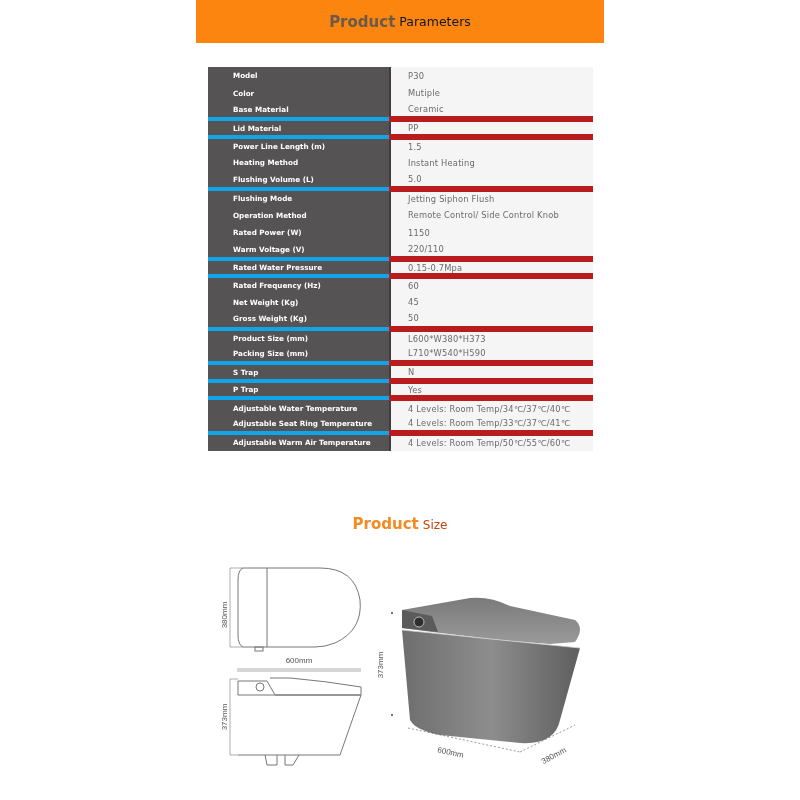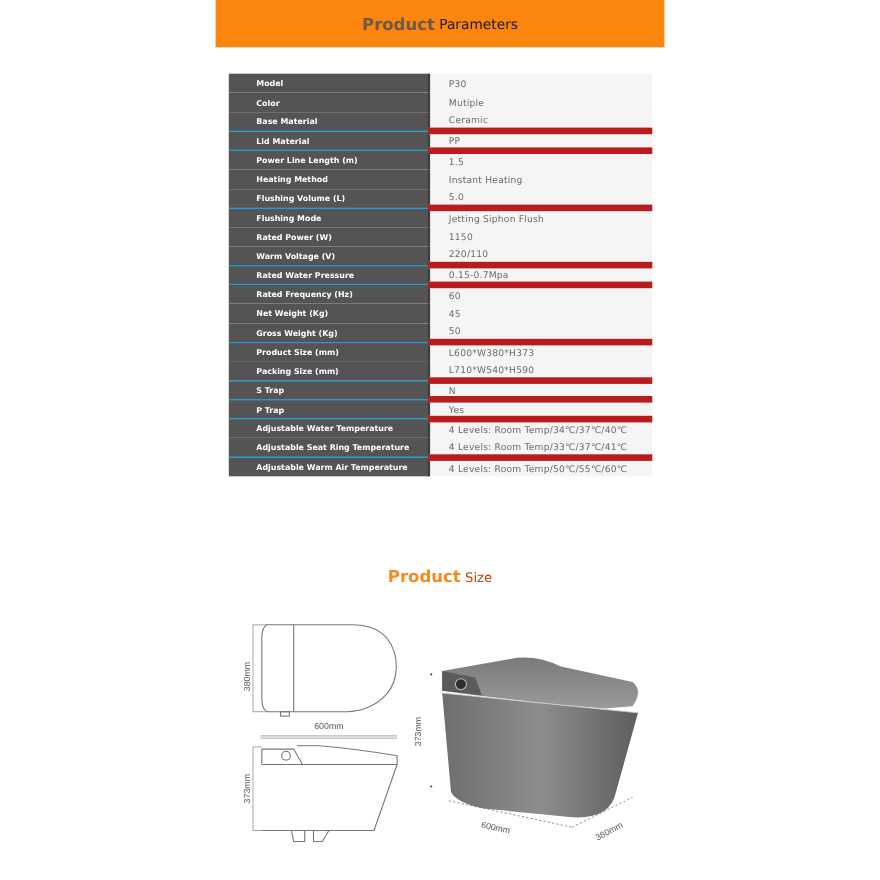--- a/index.html
+++ b/index.html
@@ -21,21 +21,21 @@
     .spec-label {
       background: #555354; color: #ffffff; font-weight: bold;
       font-size: 7.2px; padding: 0 0 0 25px; width: 156px;
       border-right: 2px solid #3f3d3e;
       white-space: nowrap;
     }
     .spec-value {
       background: #f5f5f5; color: #6b6b6b; font-size: 8.3px;
       padding: 0 0 0 17px; white-space: nowrap; letter-spacing: 0.2px;
     }
-    .spec-row.sep .spec-label { border-top: 1px solid #0ea5e9; }
+    .spec-row.sep .spec-label { border-top: 4px solid #0ea5e9; }
     .spec-row.sep .spec-value { border-top: 6px solid #b91c1c; }
 
     .size-title {
       position: absolute; left: 0; width: 800px; top: 515px;
       display: flex; justify-content: center; align-items: baseline;
     }
     .size-title .bold { color: #f38a22; font-weight: bold; font-size: 15px; margin-right: 4px; }
     .size-title .light { color: #c2410c; font-size: 12px; }
 
     .drawing-top { position: absolute; left: 215px; top: 555px; width: 170px; height: 120px; }
@@ -78,20 +78,24 @@
         <td class="spec-label">Heating Method</td>
         <td class="spec-value">Instant Heating</td>
       </tr>
     <tr class="spec-row">
         <td class="spec-label">Flushing Volume (L)</td>
         <td class="spec-value">5.0</td>
       </tr>
     <tr class="spec-row sep">
         <td class="spec-label">Flushing Mode</td>
         <td class="spec-value">Jetting Siphon Flush</td>
+      </tr>
+    <tr class="spec-row">
+        <td class="spec-label">Operation Method</td>
+        <td class="spec-value">Remote Control/ Side Control Knob</td>
       </tr>
     <tr class="spec-row">
         <td class="spec-label">Rated Power (W)</td>
         <td class="spec-value">1150</td>
       </tr>
     <tr class="spec-row">
         <td class="spec-label">Warm Voltage (V)</td>
         <td class="spec-value">220/110</td>
       </tr>
     <tr class="spec-row sep">

